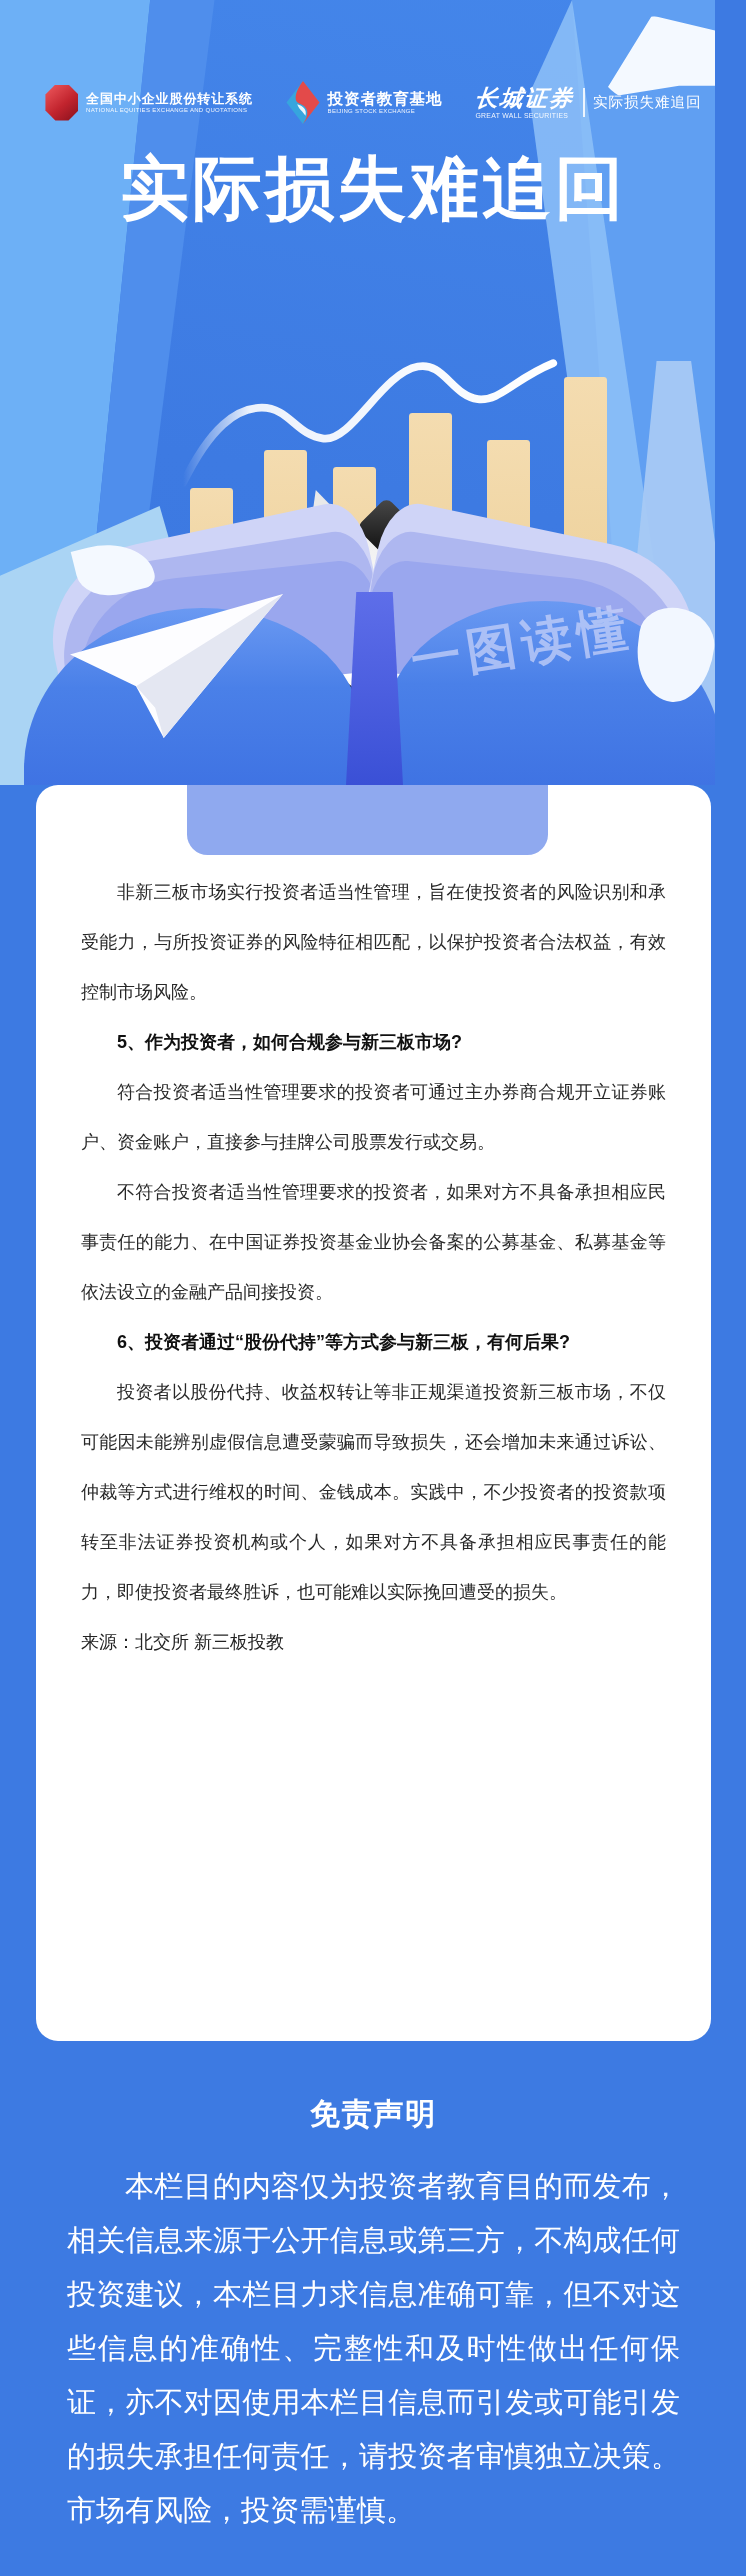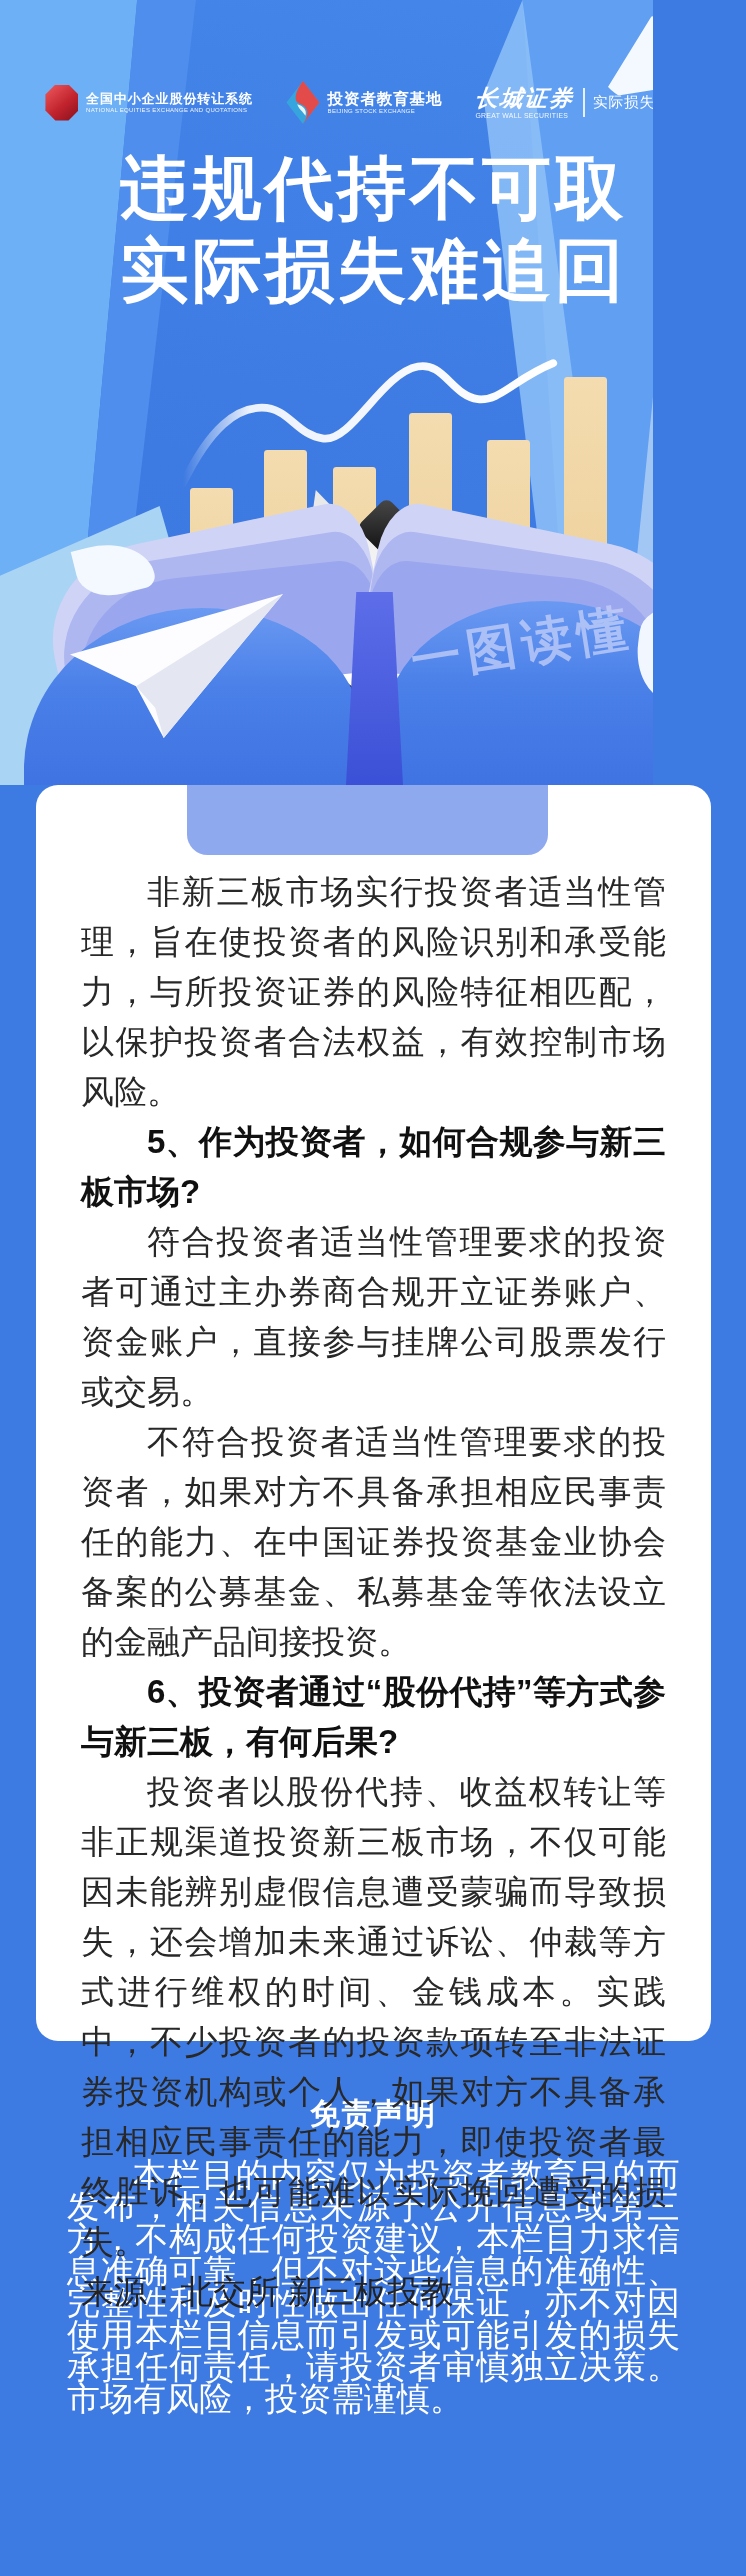--- a/index.html
+++ b/index.html
@@ -2,21 +2,21 @@
 <html style="font-size:13.7px"><head>
 <meta charset="utf-8">
 <style>
   html,body{margin:0;padding:0;background:#2f5fb8;}
   .page{
     position:relative;width:747px;height:2576px;margin:0 auto;
     background:#3d7ae2;overflow:hidden;
     font-family:"Liberation Sans","DejaVu Sans",sans-serif;
   }
   
-  .hero{position:absolute;left:0;top:0;width:653px;height:785px;
+  .hero{position:absolute;left:0;top:0;width:715px;height:785px;
     background:linear-gradient(190deg,#4486ea 0%,#3d7ae2 60%,#3c78e0 100%);overflow:hidden;}
   .beam{position:absolute;left:0;top:0;width:100%;height:100%;}
   .beam.l1{background:#6db0f6;clip-path:polygon(0 0,21% 0,10% 100%,0 100%);}
   .beam.l2{background:#4f8eec;clip-path:polygon(21% 0,30% 0,16% 100%,10% 100%);}
   .beam.r1{background:#609ff2;clip-path:polygon(80% 0,100% 0,100% 100%,88% 100%);}
   .beam.r2{background:#8ec1f8;opacity:.85;clip-path:polygon(74% 12%,80% 0,96% 100%,87% 100%);}
   .cyan-l{position:absolute;left:0;top:506px;width:266px;height:279px;background:#aad4f4;
     clip-path:polygon(0 25%,60% 0,90% 100%,0 100%);}
   .cyan-r{position:absolute;left:614px;top:361px;width:133px;height:425px;background:#a6c9f4;opacity:.95;
     clip-path:polygon(32% 0,58% 0,100% 100%,0 100%);}
@@ -93,29 +93,29 @@
   .plane{position:absolute;left:70px;top:62px;width:213px;height:144px;z-index:6;}
   .plane .p1{position:absolute;left:0;top:0;width:100%;height:100%;background:#fdfdff;
     clip-path:polygon(0 42%,100% 0,44% 100%,31% 64%);}
   .plane .p2{position:absolute;left:0;top:0;width:100%;height:100%;background:#e4e7f2;
     clip-path:polygon(31% 64%,100% 0,44% 100%,40% 79%);}
   
   .card{position:absolute;left:36px;top:785px;width:675px;height:1256px;background:#fff;border-radius:22px;z-index:10;}
   .book-tab{position:absolute;left:151px;top:0;width:361px;height:70px;background:#8fa9ef;
     border-radius:0 0 20.6px 20.6px;}
   .article{position:absolute;left:0;top:0;width:100%;box-sizing:border-box;
-    padding:82px 45px 0 45px;color:#282828;font-size:33px;line-height:50px;
+    padding:82px 45px 0 45px;color:#282828;font-size:18px;line-height:50px;
     text-align:justify;}
   .article p{margin:0;text-indent:2em;}
   .article p.q{font-weight:700;color:#101010;}
   .source{margin-top:31px;text-align:left;text-indent:0 !important;color:#222;}
   
   .footer{position:absolute;left:0;top:2041px;width:747px;height:536px;background:#3d7ae2;color:#fff;}
   .footer-title{margin-top:53px;text-align:center;font-size:30px;font-weight:700;letter-spacing:1.7px;}
-  .footer-text{margin:24px 67px 0 67px;font-size:33px;line-height:32px;text-align:justify;text-indent:2em;}
+  .footer-text{margin:24px 67px 0 67px;font-size:29px;line-height:54px;text-align:justify;text-indent:2em;}
 </style>
 </head>
 <body>
 
 <div class="page">
 
   <div class="hero">
     <div class="beam l1"></div>
     <div class="beam l2"></div>
     <div class="beam r1"></div>
@@ -147,21 +147,20 @@
         <div class="txt">
           <span class="gw-script">长城证券</span>
           <span class="en">GREAT WALL SECURITIES</span>
         </div>
         <div class="gw-div"></div>
         <span class="gw-suffix">实际损失难追回</span>
       </div>
     </div>
 
     <div class="title">
-      <div>违规代持不可取</div>
       <div>实际损失难追回</div>
     </div>
 
     <div class="illus">
       <div class="bars">
         <div class="bar" style="left:190px;height:164px;"></div>
         <div class="bar" style="left:264px;height:202px;"></div>
         <div class="bar" style="left:333px;height:185px;"></div>
         <div class="bar" style="left:409px;height:239px;"></div>
         <div class="bar" style="left:487px;height:212px;"></div>

